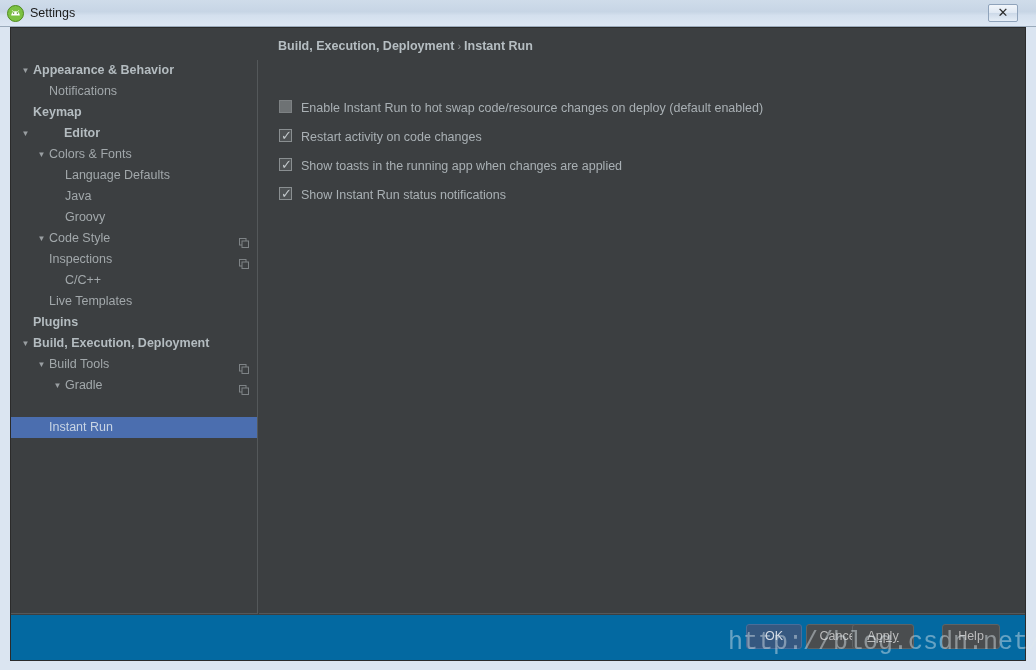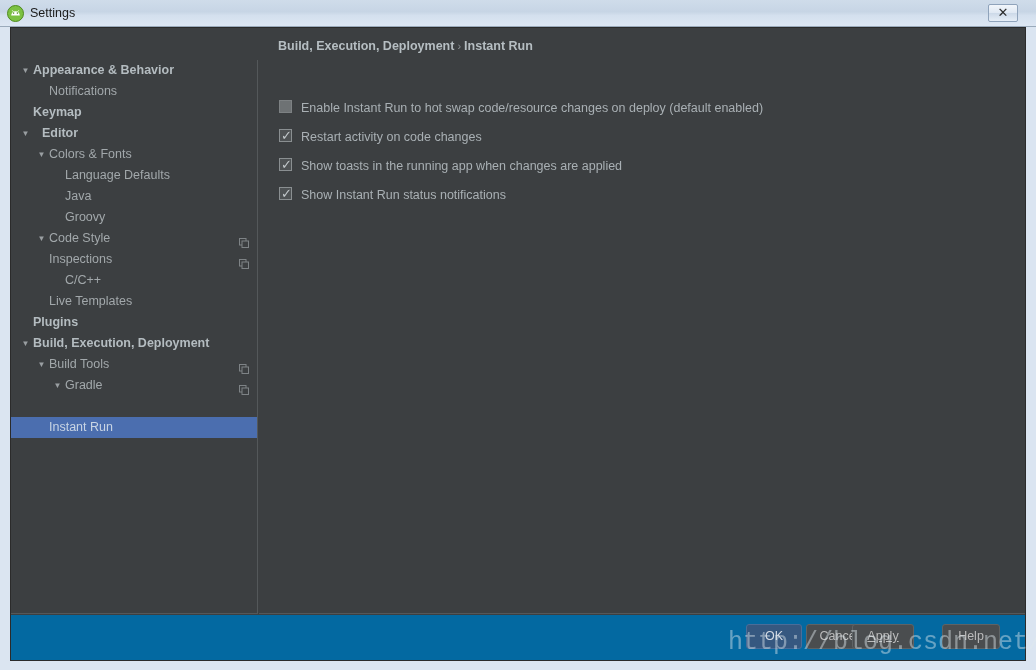--- a/index.html
+++ b/index.html
@@ -294,21 +294,21 @@
           <span class="tlabel" style="left: 22px;">Appearance &amp; Behavior</span>
         </div>
         <div class="tree-item">
           <span class="tlabel" style="left: 38px;">Notifications</span>
         </div>
         <div class="tree-item bold">
           <span class="tlabel" style="left: 22px;">Keymap</span>
         </div>
         <div class="tree-item bold">
           <span class="arrow" style="left: 8px;">▼</span>
-          <span class="tlabel" style="left: 18px; padding-left: 13px;">Editor</span>
+          <span class="tlabel" style="left: 40px; padding-left: 13px;">Editor</span>
         </div>
         <div class="tree-item">
           <span class="arrow" style="left: 24px;">▼</span>
           <span class="tlabel" style="left: 38px;">Colors &amp; Fonts</span>
         </div>
         <div class="tree-item">
           <span class="tlabel" style="left: 54px;">Language Defaults</span>
         </div>
         <div class="tree-item">
           <span class="tlabel" style="left: 54px;">Java</span>

